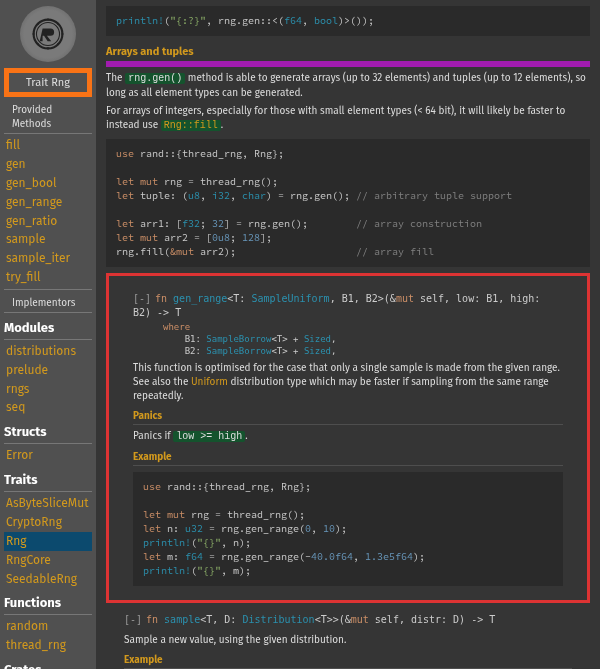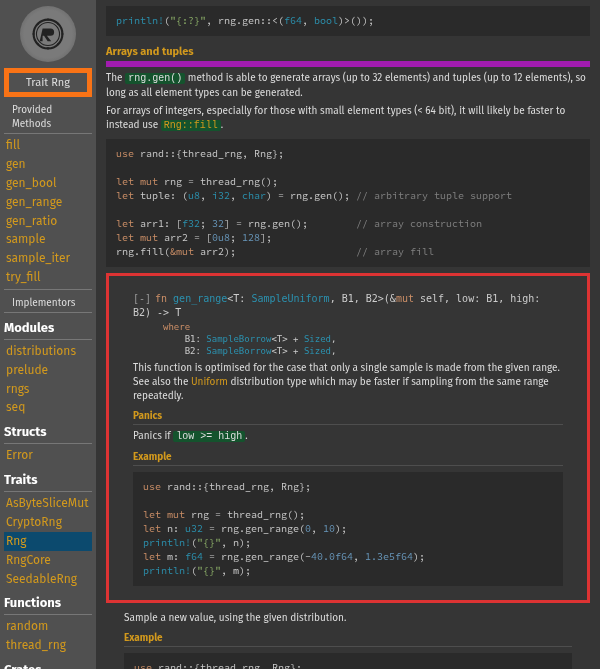--- a/index.html
+++ b/index.html
@@ -131,20 +131,24 @@
 
 <span class="kw">let</span> <span class="kw">mut</span> rng = thread_rng();
 <span class="kw">let</span> n: <span class="ty">u32</span> = rng.gen_range(<span class="num">0</span>, <span class="num">10</span>);
 <span class="mac">println!</span>(<span class="str">"{}"</span>, n);
 <span class="kw">let</span> m: <span class="ty">f64</span> = rng.gen_range(-<span class="num">40.0f64</span>, <span class="num">1.3e5f64</span>);
 <span class="mac">println!</span>(<span class="str">"{}"</span>, m);</div>
       </div>
     </div>
 
     <div class="method">
+      <div class="sig">
+        <span class="toggle">[-]</span>
+        <span class="kw">fn </span><span class="fname">sample</span>&lt;T, D: <span class="ty">Distribution</span>&lt;T&gt;&gt;(&amp;<span class="kw">mut</span> self, distr: D) -&gt; T
+      </div>
       <div class="p">Sample a new value, using the given distribution.</div>
       <div class="h3">Example</div>
       <div class="code"><span class="kw">use</span> rand::{thread_rng, Rng};
  rand::distributions::Uniform;
 
   rng = thread_rng();
  x = rng.sample(Uniform::new(, ));
 
 
  y = rng.sample::&lt;, _&gt;(Uniform::new(, ));</div>

